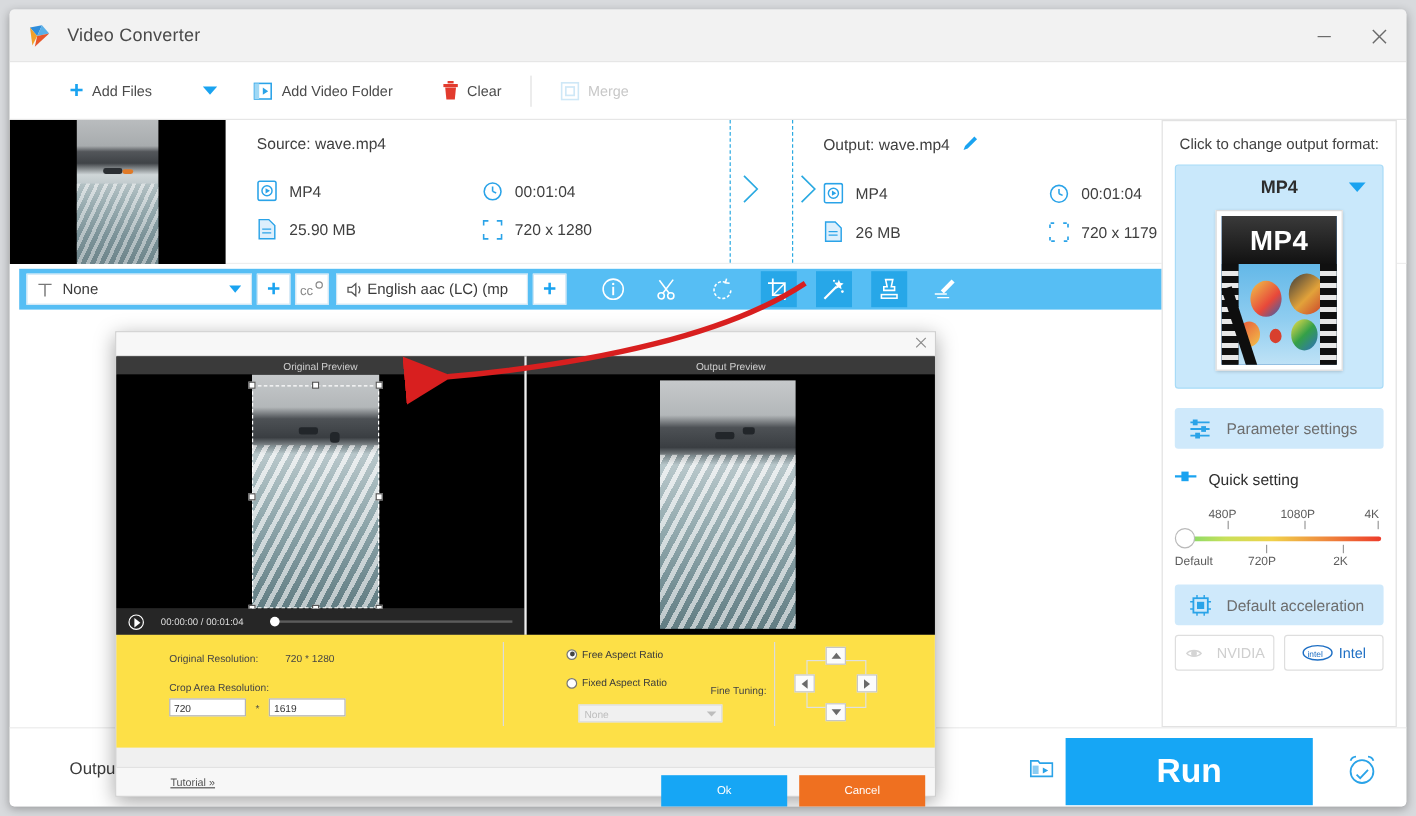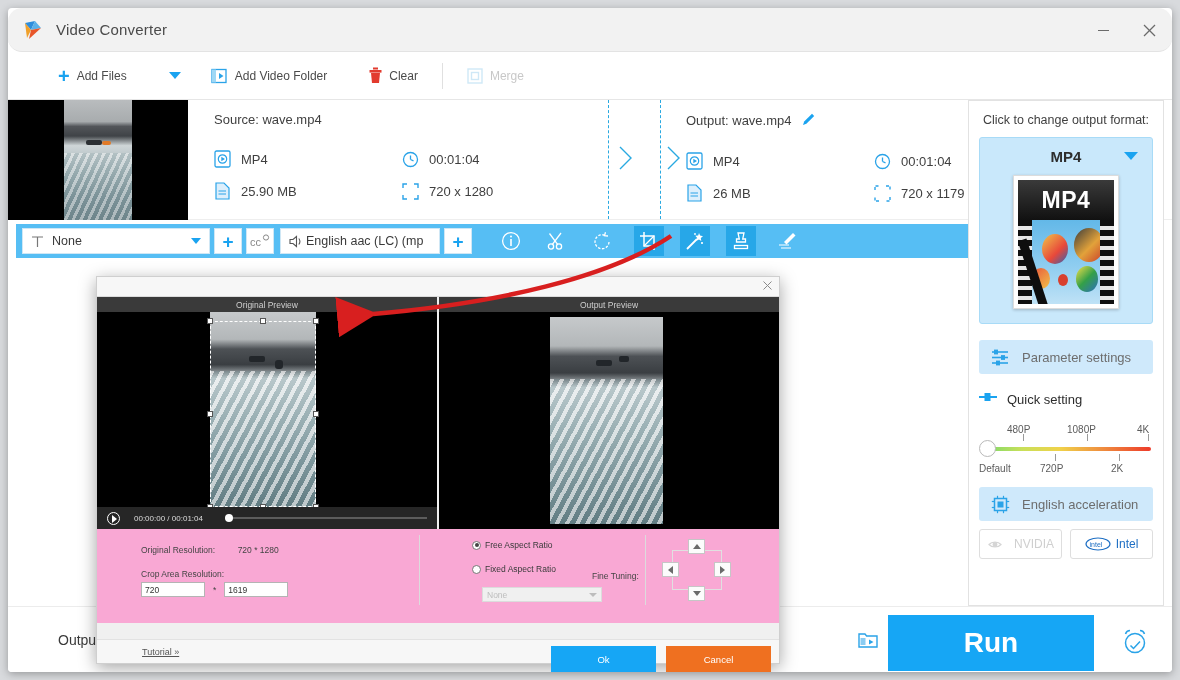--- a/index.html
+++ b/index.html
@@ -17,21 +17,20 @@
     box-shadow: 0 2px 8px rgba(0,0,0,.30);
     overflow: hidden;
   }
 
   
   #titlebar {
     height: 44px; background: #f2f2f2;
     border-bottom: 1px solid #e3e3e3;
     display: flex; align-items: center;
     position: relative;
-    border-radius: 14px;
   }
   .logo { width: 22px; height: 22px; margin-left: 14px; position: relative; }
   .title-text {
     margin-left: 12px; font-size: 15px; color: #4a4a4a; letter-spacing: .2px;
   }
   .win-btns { position: absolute; right: 0; top: 0; height: 44px; display: flex; }
   .win-btn {
     width: 46px; height: 44px; display: flex; align-items: center; justify-content: center;
     color: #6b6b6b;
   }
@@ -237,21 +236,21 @@
   }
   .play-btn { width: 13px; height: 13px; border: 1.5px solid #fff; border-radius: 50%; position: relative; }
   .play-btn::after {
     content:""; position:absolute; left:4px; top:2.5px;
     border-left: 5px solid #fff; border-top: 4px solid transparent; border-bottom: 4px solid transparent;
   }
   .ptime { font-size: 8px; color: #dcdcdc; margin-left: 14px; }
   .ptrack { flex: 1; height: 2px; background: #5c5c5c; margin-left: 22px; position: relative; }
   .pknob { position: absolute; left: 0; top: -3px; width: 8px; height: 8px; border-radius: 50%; background: #fff; }
 
-  .dlg-body { position: absolute; left:0; right:0; top: 252px; bottom: 40px; background: #f9a8d4; }
+  .dlg-body { position: absolute; left:0; right:0; top: 252px; bottom: 40px; background: #fde047; }
   .sec { position: absolute; }
   .fld-lbl { font-size: 8.5px; color: #444; }
   .res-in {
     width: 64px; height: 15px; border: 1px solid #b4b4b4; background: #fff;
     font-size: 8.5px; color: #333; padding-left: 3px; display: flex; align-items: center;
   }
   .vdiv { position: absolute; width: 1px; background: #dcdcdc; }
   .radio { width: 9px; height: 9px; border-radius: 50%; border: 1px solid #777; background: #fff; position: relative; display: inline-block; }
   .radio.on::after { content:""; position:absolute; left:1.5px; top:1.5px; width:4px; height:4px; border-radius:50%; background:#444; }
   .ar-row { display: flex; align-items: center; gap: 4px; }
@@ -604,21 +603,21 @@
           <line x1="6.5" y1="0.8" x2="6.5" y2="3.5"></line>
             <line x1="12.5" y1="0.8" x2="12.5" y2="3.5"></line>
           <line x1="6.5" y1="15.5" x2="6.5" y2="18.2"></line>
             <line x1="12.5" y1="15.5" x2="12.5" y2="18.2"></line>
           <line x1="0.8" y1="6.5" x2="3.5" y2="6.5"></line>
             <line x1="0.8" y1="12.5" x2="3.5" y2="12.5"></line>
           <line x1="15.5" y1="6.5" x2="18.2" y2="6.5"></line>
             <line x1="15.5" y1="12.5" x2="18.2" y2="12.5"></line>
         </g>
       </svg>
-      <span class="lbl">English acceleration</span>
+      <span class="lbl">Default acceleration</span>
     </div>
 
     <div class="hw-chips">
       <div class="chip off">
         <svg width="22" height="13" viewBox="0 0 22 13">
           <path d="M2 6.5 a7 5 0 0 1 12 0 a7 5 0 0 1 -12 0 Z" fill="none" stroke="#d5d5d5" stroke-width="1.2"></path>
           <circle cx="8" cy="6.5" r="2.4" fill="#d5d5d5"></circle>
         </svg>
         <span>NVIDIA</span>
       </div>

